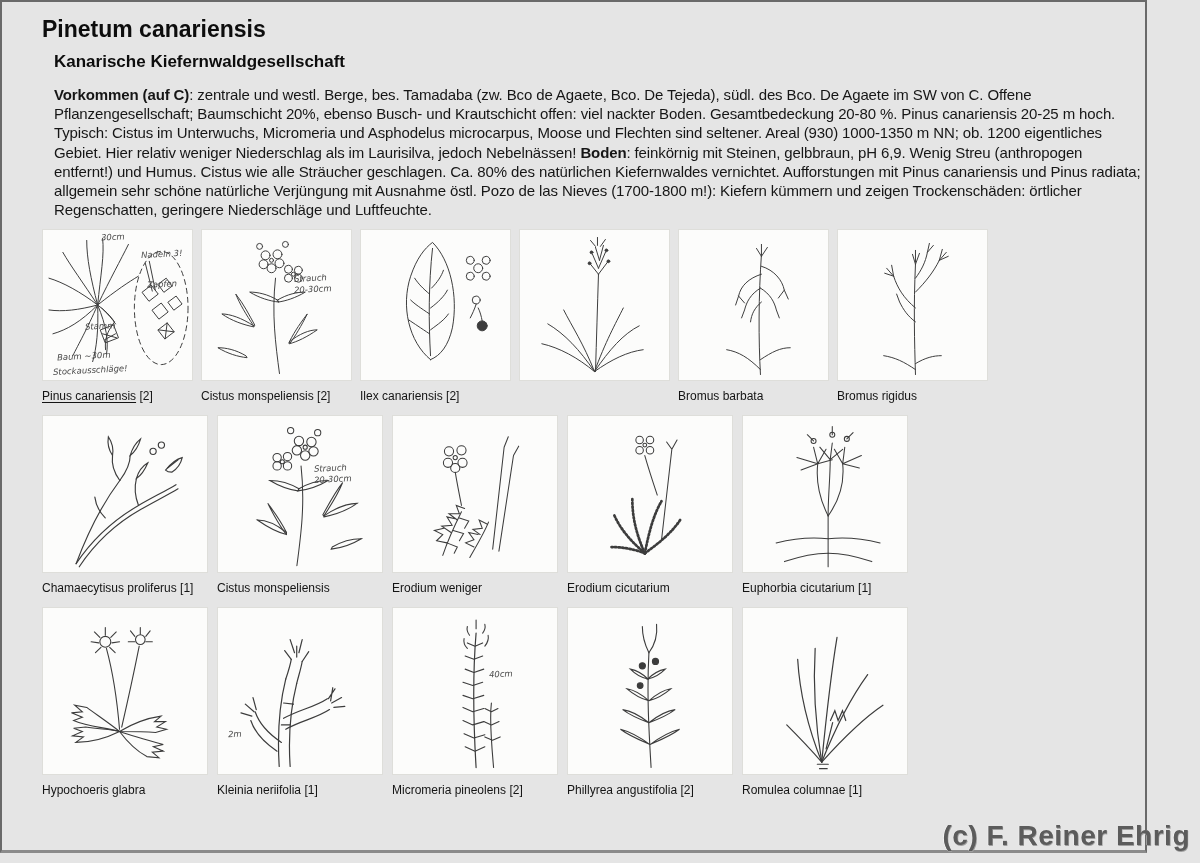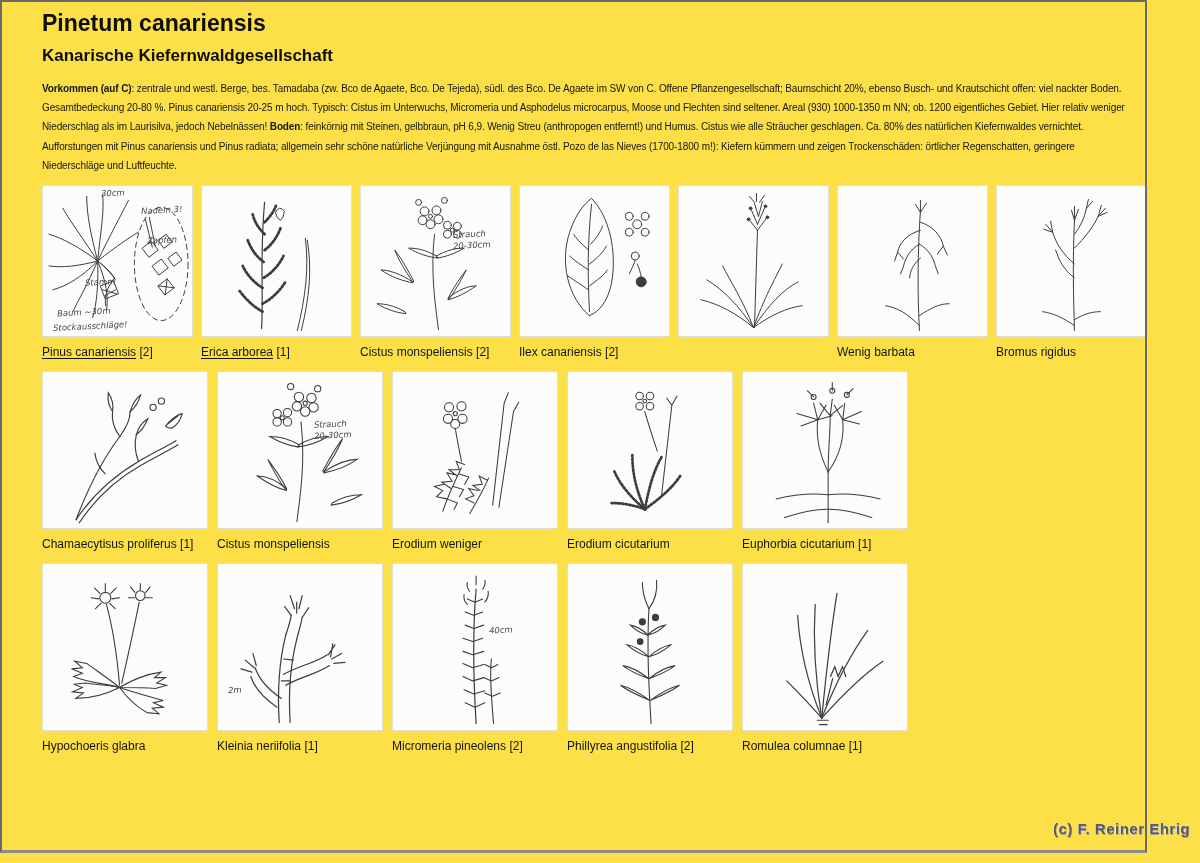--- a/index.html
+++ b/index.html
@@ -1,40 +1,40 @@
 <!DOCTYPE html>
 <html><head>
 <meta charset="utf-8">
 <style>
   html,body{margin:0;padding:0;background:#fff;}
   body{width:1200px;height:863px;overflow:hidden;font-family:"Liberation Sans",sans-serif;color:#121212;}
-  .page{position:relative;width:1200px;height:863px;background:#fde047;box-sizing:border-box;padding:10px 0 0 42px;}
+  .page{position:relative;width:1200px;height:863px;background:#e5e5e5;box-sizing:border-box;padding:16px 0 0 42px;}
   .frame{position:absolute;left:0;top:0;width:1143px;height:848px;border:2px solid #6a6a6a;border-bottom:3px solid #8b8b8b;pointer-events:none;z-index:5;}
   h1{margin:0 0 9px 0;font-size:23px;font-weight:bold;color:#0d0d0d;letter-spacing:0;}
-  h2{margin:0 0 13px 0;font-size:17px;font-weight:bold;color:#0d0d0d;}
-  .desc{margin:0 0 10px 0;width:1090px;font-size:10px;line-height:19.2px;letter-spacing:-0.12px;color:#161616;}
+  h2{margin:0 0 13px 12px;font-size:17px;font-weight:bold;color:#0d0d0d;}
+  .desc{margin:0 0 10px 12px;width:1090px;font-size:15px;line-height:19.2px;letter-spacing:-0.12px;color:#161616;}
   .desc b{font-weight:bold;}
   .plant-row{display:flex;align-items:flex-start;}
   .row-0{margin-top:4px;}
   .row-1{margin-top:10px;}
   .row-2{margin-top:10px;}
   .plant-cell{position:relative;}
   .row-0 .plant-cell{width:151px;margin-right:8px;}
   .row-1 .plant-cell,.row-2 .plant-cell{width:166px;margin-right:9px;}
   .sketch-box{position:relative;width:100%;background:#fcfcfb;border:1px solid #dededa;box-sizing:border-box;}
   .row-0 .sketch-box{height:152px;}
   .row-1 .sketch-box{height:158px;}
   .row-2 .sketch-box{height:168px;}
   .sketch{width:100%;height:100%;display:block;}
   .sketch-note{position:absolute;font-family:"DejaVu Sans",sans-serif;font-style:italic;font-size:8.5px;color:#4a4a4a;transform:rotate(-3deg);white-space:nowrap;line-height:9px;}
   .plant-label{margin-top:7px;font-size:12px;color:#141414;white-space:nowrap;line-height:17px;}
   .row-0 .plant-cell:nth-child(5) .plant-label{white-space:normal;max-width:130px;}
   .row-1 .plant-cell:nth-child(2) .plant-label{white-space:normal;max-width:170px;}
   .pname.u{text-decoration:underline;text-underline-offset:2px;}
-  .copyright{position:absolute;right:10px;top:820px;z-index:6;font-size:15px;font-weight:bold;color:#5c5c5c;letter-spacing:0.5px;text-shadow:0.6px 0.6px 0 #9f9f9f, -0.4px -0.4px 0 #fff;}
+  .copyright{position:absolute;right:10px;top:820px;z-index:6;font-size:28px;font-weight:bold;color:#5c5c5c;letter-spacing:0.5px;text-shadow:0.6px 0.6px 0 #9f9f9f, -0.4px -0.4px 0 #fff;}
   .defs{position:absolute;width:0;height:0;overflow:hidden;}
 </style>
 </head>
 <body>
 
 <div class="page">
   <div class="frame"></div>
 
   <h1>Pinetum canariensis</h1>
   <h2>Kanarische Kiefernwaldgesellschaft</h2>
@@ -52,28 +52,20 @@
           <span class="sketch-note" style="left: 104px; top: 50px;">Zapfen</span>
           <span class="sketch-note" style="left: 42px; top: 92px;">Stamm</span>
           <span class="sketch-note" style="left: 14px; top: 122px;">Baum ~30m</span>
           <span class="sketch-note" style="left: 10px; top: 136px;">Stockausschläge!</span>
         </div>
         <div class="plant-label"><span class="pname u">Pinus canariensis</span> <span class="pref">[2]</span></div>
       </div>
       <div class="plant-cell">
         <div class="sketch-box">
           <svg class="sketch" viewBox="0 0 150 150" preserveAspectRatio="xMidYMid meet">
-            <use href="#s-heath-shrub"></use>
-          </svg>
-        </div>
-        <div class="plant-label"><span class="pname u">Erica arborea</span> <span class="pref">[1]</span></div>
-      </div>
-      <div class="plant-cell">
-        <div class="sketch-box">
-          <svg class="sketch" viewBox="0 0 150 150" preserveAspectRatio="xMidYMid meet">
             <use href="#s-cistus-shoot"></use>
           </svg>
           <span class="sketch-note" style="left: 92px; top: 44px;">Strauch</span>
           <span class="sketch-note" style="left: 92px; top: 55px;">20-30cm</span>
         </div>
         <div class="plant-label"><span class="pname">Cistus monspeliensis</span> <span class="pref">[2]</span></div>
       </div>
       <div class="plant-cell">
         <div class="sketch-box">
           <svg class="sketch" viewBox="0 0 150 150" preserveAspectRatio="xMidYMid meet">
@@ -88,21 +80,21 @@
             <use href="#s-asphodel-tuft"></use>
           </svg>
         </div>
       </div>
       <div class="plant-cell">
         <div class="sketch-box">
           <svg class="sketch" viewBox="0 0 150 150" preserveAspectRatio="xMidYMid meet">
             <use href="#s-oat-panicle"></use>
           </svg>
         </div>
-        <div class="plant-label"><span class="pname">Wenig barbata</span></div>
+        <div class="plant-label"><span class="pname">Bromus barbata</span></div>
       </div>
       <div class="plant-cell">
         <div class="sketch-box">
           <svg class="sketch" viewBox="0 0 150 150" preserveAspectRatio="xMidYMid meet">
             <use href="#s-brome-panicle"></use>
           </svg>
         </div>
         <div class="plant-label"><span class="pname">Bromus rigidus</span></div>
       </div>
     </div>

